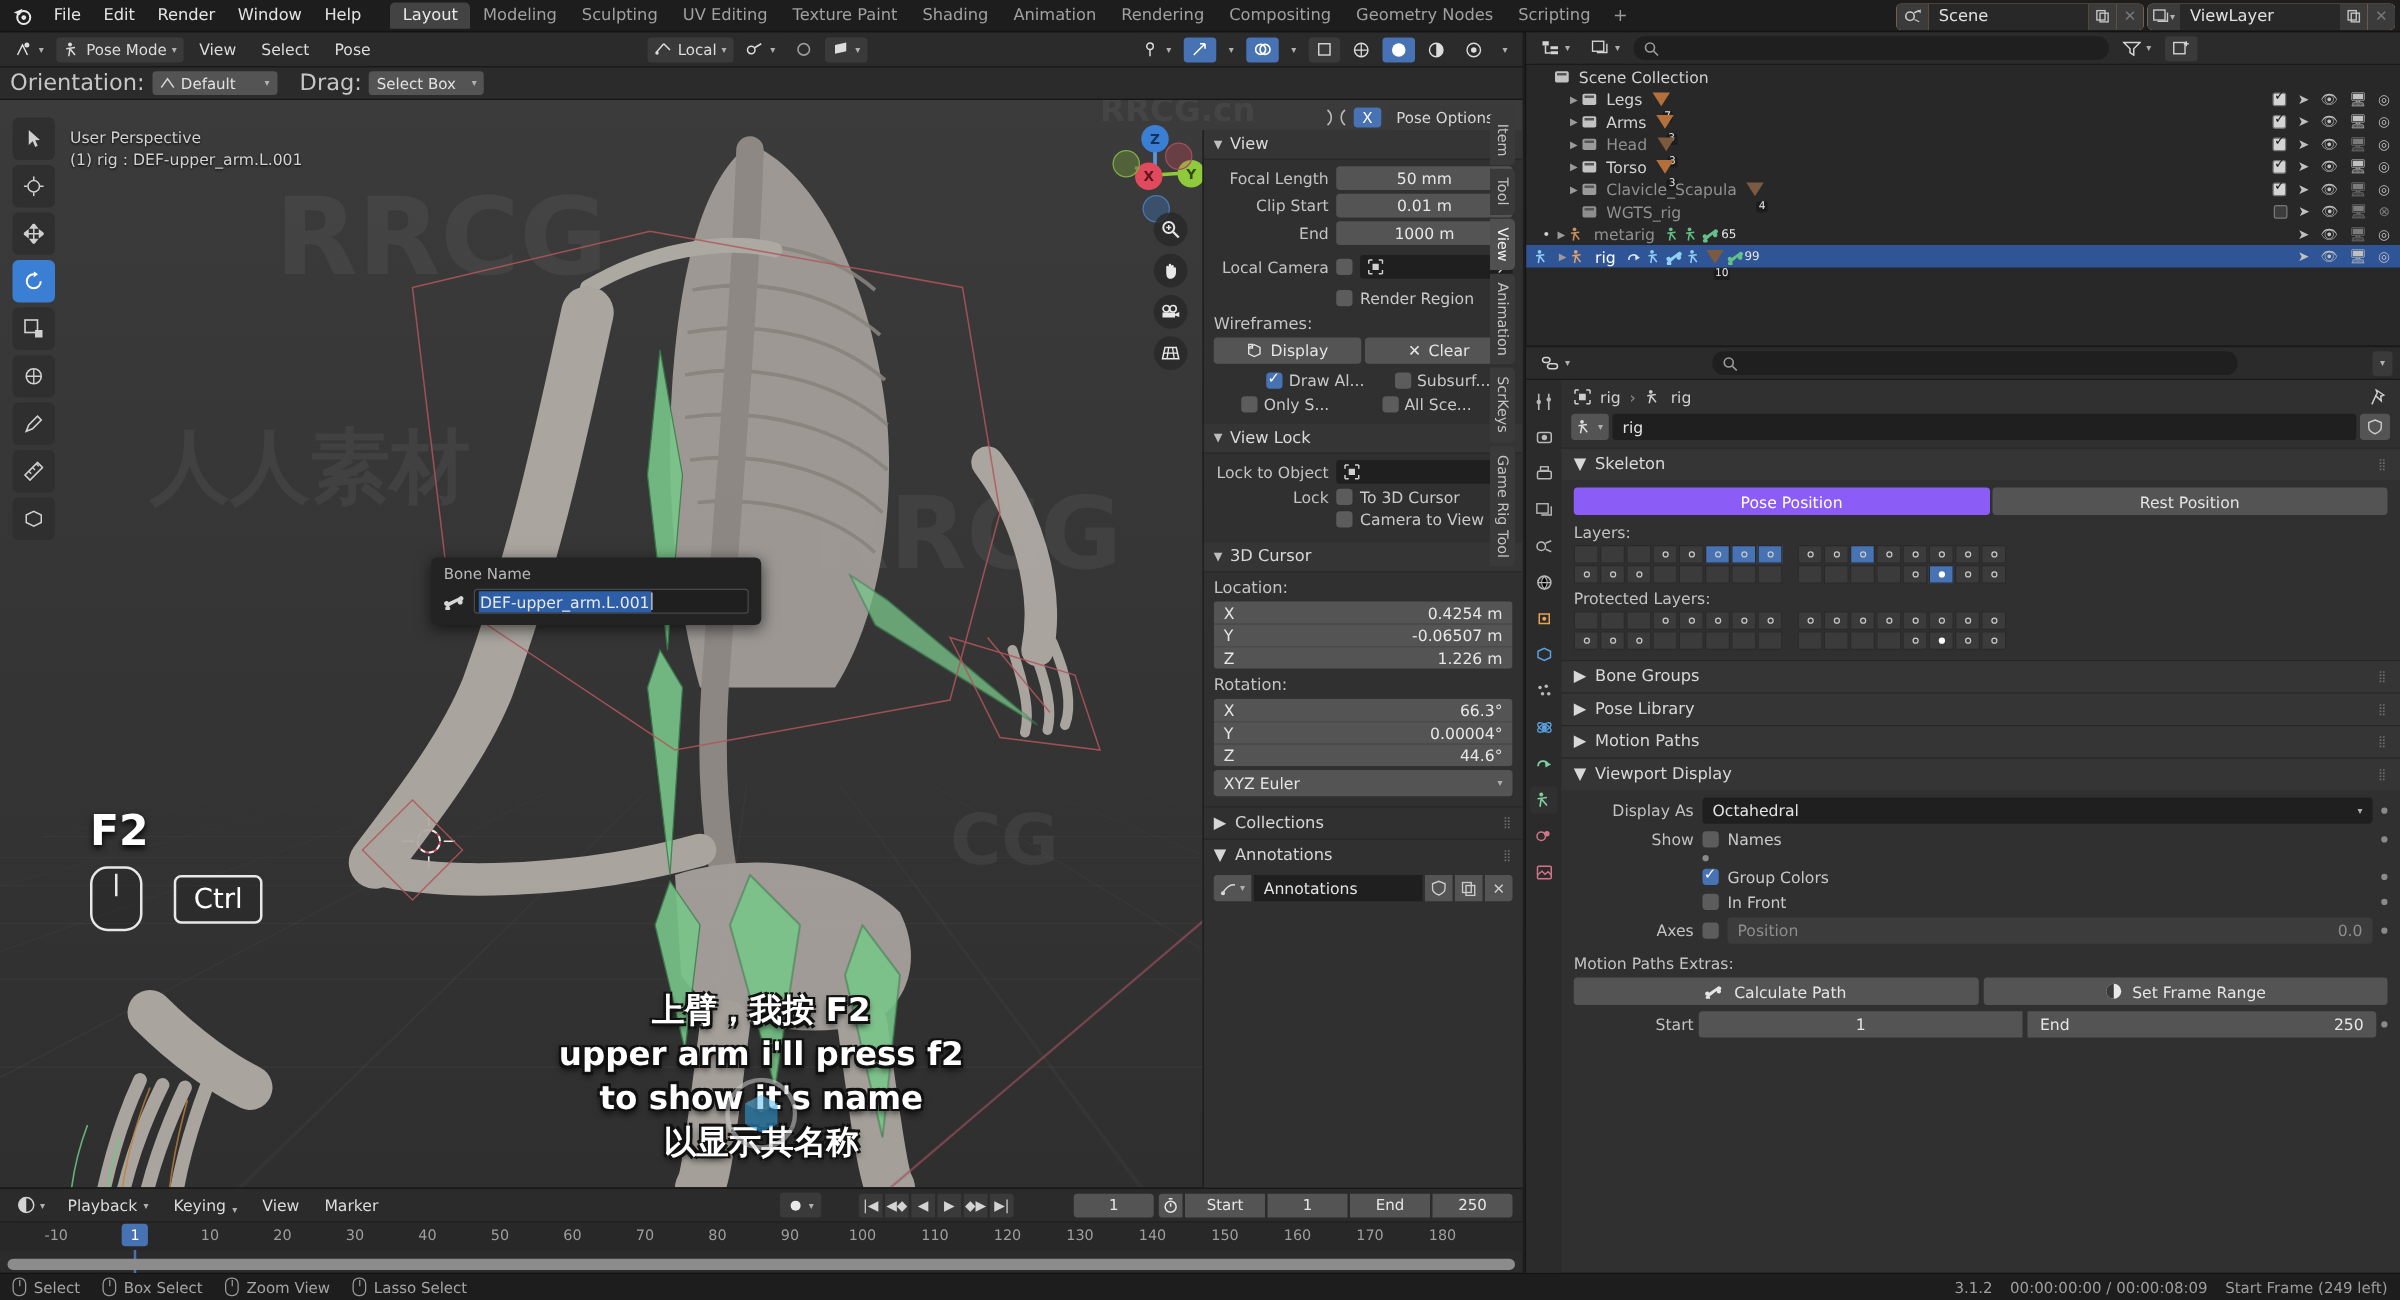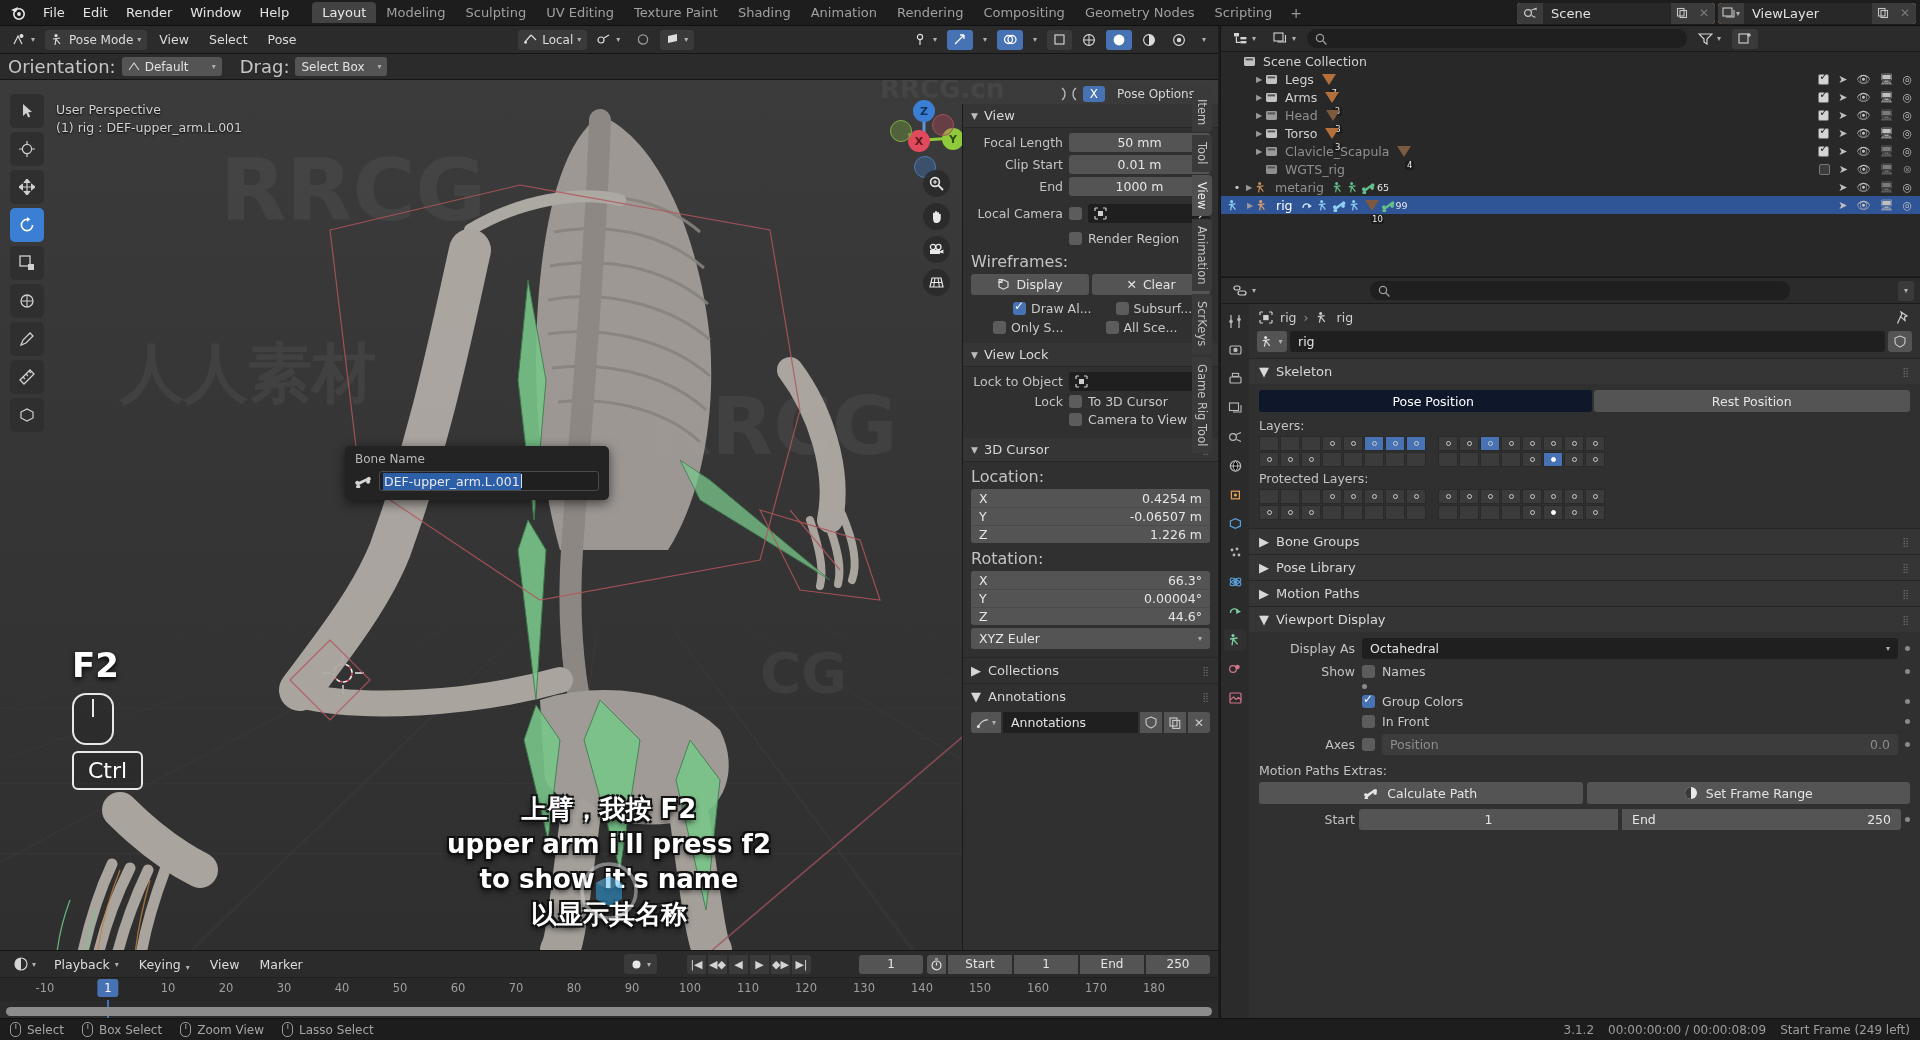--- a/index.html
+++ b/index.html
@@ -123,21 +123,21 @@
   .bone-field {
     flex:1; height:20px; background:#1f1f1f; border:1px solid #4a4a4a; border-radius:3px;
     display:flex; align-items:center; padding:0 3px;
   }
   .bone-val { background:#2d5fa8; color:#e8e8e8; font-size:12.5px; padding:1px 1px; }
   .caretbar { width:1px; height:14px; background:#ddd; }
 
   
   .keys { position:absolute; left:72px; top:565px; }
   .f2-big { font-size:34px; font-weight:bold; color:#fff; text-shadow:0 2px 5px #000; }
-  .keycaps { display:flex; align-items:flex-start; gap:6px; margin-top:8px;flex-direction:column; }
+  .keycaps { display:flex; align-items:center; gap:25px; margin-top:8px; }
   .keycap {
     border:2px solid #e8e8e8; border-radius:6px; background:rgba(35,35,35,0.35);
     color:#fff; font-size:22px; padding:5px 14px; min-width:46px; text-align:center;
   }
   .mouse-cap {
     width:42px; height:52px; border:2px solid #e8e8e8; border-radius:14px;
     background:rgba(35,35,35,0.35); position:relative;
   }
   .mouse-cap::after{content:"";position:absolute;left:50%;top:4px;transform:translateX(-50%);width:2px;height:18px;background:#e8e8e8;}
 
@@ -175,21 +175,21 @@
   .prop-val {
     flex:1; height:19px; background:#545454; border-radius:3px;
     display:flex; align-items:center; justify-content:center;
     font-size:12.5px; color:#e6e6e6;
   }
   .prop-val.dark { background:#1f1f1f; justify-content:flex-start; padding-left:6px; }
   .chk { width:13px; height:13px; border-radius:3px; background:#5c5c5c; flex:none; }
   .chk.on { background:#4772b3; position:relative; }
   .chk.on::after { content:"✓"; position:absolute; left:1px; top:-3px; font-size:12px; color:#fff; }
   .chk-lbl { font-size:12.5px; color:#c9c9c9; }
-  .sec-label { font-size:16px; color:#c3c3c3; margin:6px 0 3px 0; }
+  .sec-label { font-size:13px; color:#c3c3c3; margin:6px 0 3px 0; }
   .btn-pair { display:flex; gap:3px; }
   .flatbtn {
     flex:1; height:21px; background:#545454; border-radius:3px;
     display:flex; align-items:center; justify-content:center; gap:6px;
     font-size:12.5px; color:#e4e4e4;
   }
   .axis-row {
     display:flex; align-items:center; height:18px; background:#545454;
     font-size:12.5px; padding:0 8px; justify-content:space-between; color:#e6e6e6;
   }
@@ -318,21 +318,21 @@
   .idrow .idicon { width:30px;height:21px;background:#545454;border-radius:3px;display:flex;align-items:center;justify-content:center;gap:3px;font-size:11px;color:#ddd;}
   .idrow .idfield { flex:1;height:21px;background:#1f1f1f;border-radius:3px;display:flex;align-items:center;padding:0 8px;font-size:12.5px;color:#e3e3e3;}
   .idrow .idshield{width:24px;height:21px;background:#545454;border-radius:3px;display:flex;align-items:center;justify-content:center;color:#ccc;font-size:12px;}
   .pnl { border-top:1px solid #262626; }
   .pnl-head { display:flex; align-items:center; gap:7px; padding:5px 10px; font-size:13px; color:#d8d8d8; background:#353535;}
   .pnl-head .grip { margin-left:auto; color:#6e6e6e; font-size:9px; letter-spacing:1px; }
   .pnl-body { padding:6px 10px 8px 10px; }
   .toggle-pair { display:flex; gap:2px; margin-bottom:6px; }
   .tg { flex:1; height:22px; border-radius:3px; background:#545454; color:#e4e4e4;
         display:flex; align-items:center; justify-content:center; font-size:12.5px; }
-  .tg.on { background:#0f172a; color:#fff;padding-left:16px; }
+  .tg.on { background:#8b5cf6; color:#fff;padding-left:16px; }
   .layer-label { font-size:12.5px; color:#c3c3c3; margin:4px 0 3px 0; }
   .layer-grid { display:flex; gap:12px; }
   .lgroup { display:flex; flex-direction:column; gap:1px; }
   .lrow { display:flex; gap:1px; }
   .lcell {
     width:20px; height:15px; background:#3b3b3b; border:1px solid #2a2a2a;
     display:flex; align-items:center; justify-content:center;
   }
   .lcell.on { background:#4772b3; }
   .ldot { width:5px; height:5px; border-radius:50%; border:1px solid #c9c9c9; }

